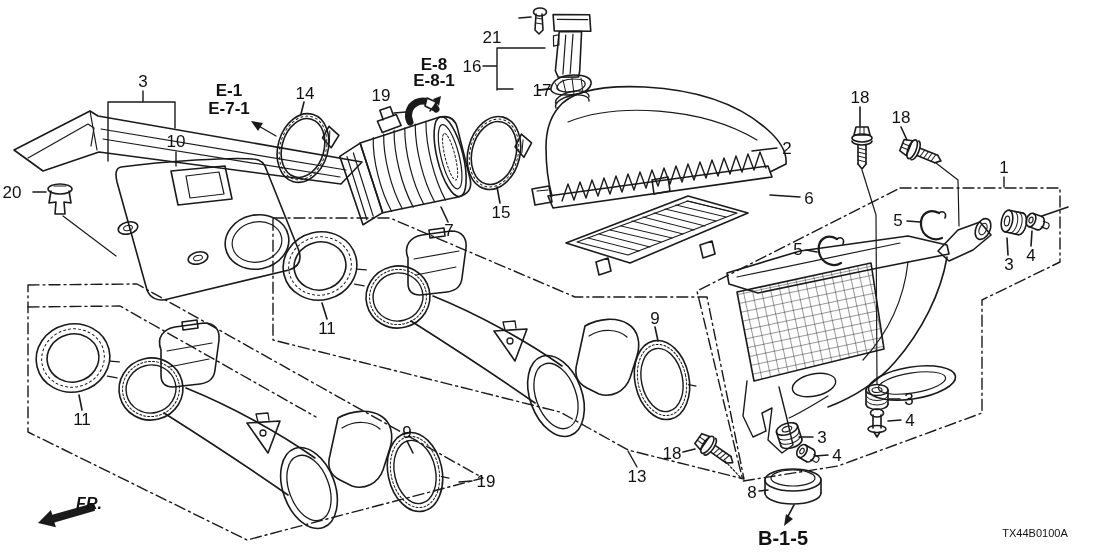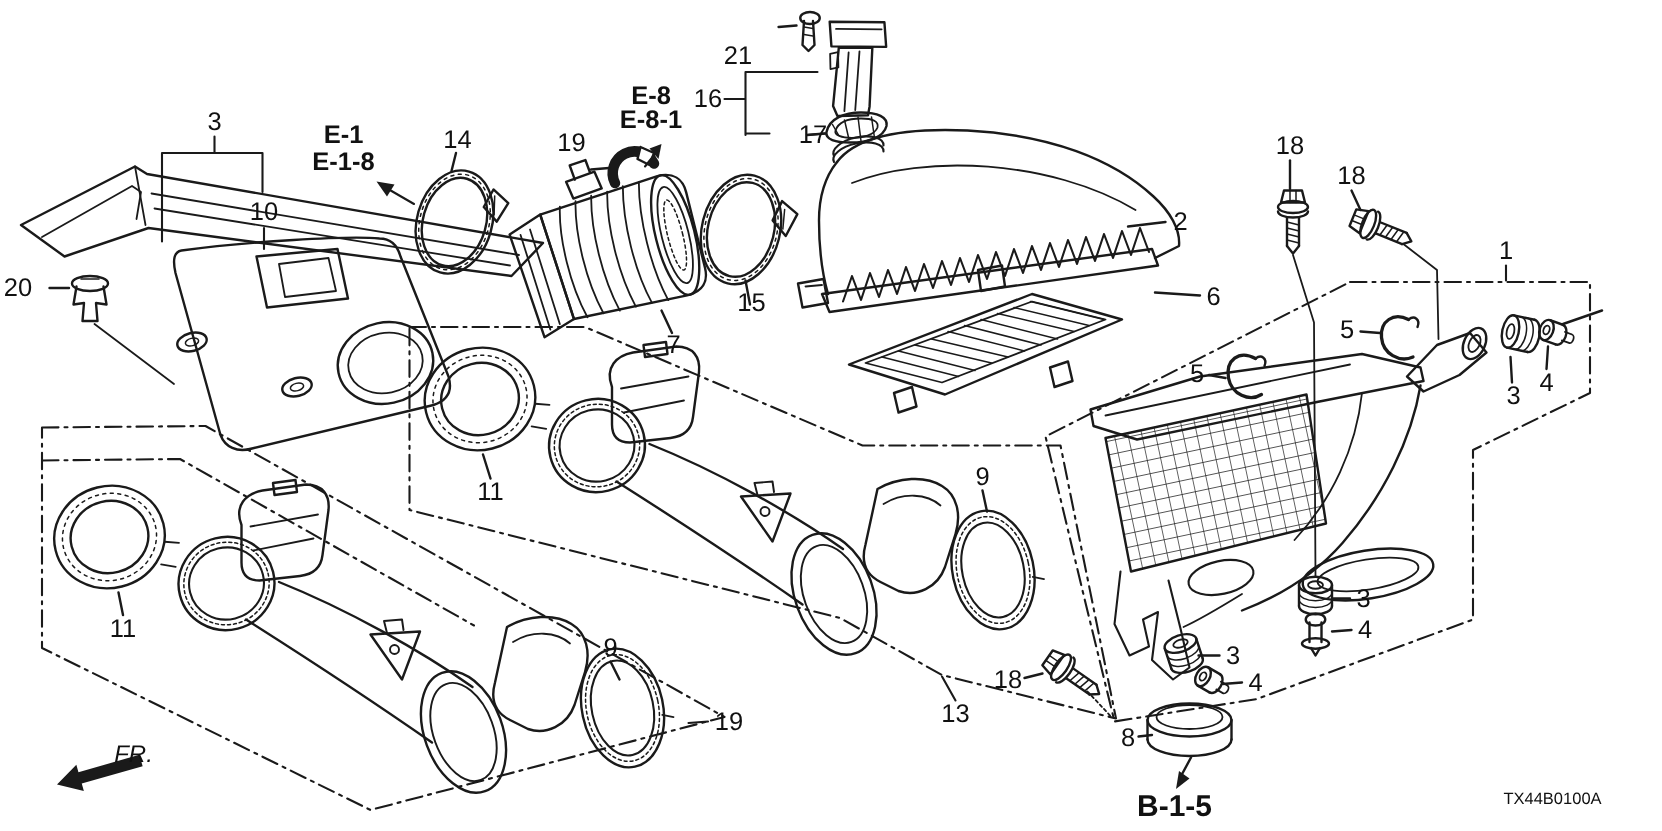--- a/index.html
+++ b/index.html
@@ -3,21 +3,21 @@
 <meta charset="utf-8">
 <style>
   html,body{margin:0;padding:0;background:#fff;}
   #stage{position:relative;width:1108px;height:554px;background:#ffffff;overflow:hidden;
          font-family:"Liberation Sans",sans-serif;}
   #art{position:absolute;left:0;top:0;width:1108px;height:554px;}
   .callout{position:absolute;transform:translate(-50%,-50%);font-size:17px;color:#111;
            line-height:1;white-space:nowrap;letter-spacing:0;}
   .callout.bold{font-weight:bold;}
   .callout.big{font-size:20px;font-weight:bold;}
-  #fr-label{position:absolute;transform:translate(-50%,-50%);font-size:16px;font-weight:normal;
+  #fr-label{position:absolute;transform:translate(-50%,-50%);font-size:16px;font-weight:bold;
             font-style:italic;color:#111;}
   #diagram-code{position:absolute;transform:translate(-50%,-50%);font-size:11px;color:#111;}
 </style>
 </head>
 <body>
 
 <div id="stage">
 
   <svg id="art" viewBox="0 0 1108 554">
     <defs>
@@ -333,32 +333,32 @@
       <div class="callout" style="left: 449px; top: 230px;">7</div>
       <div class="callout" style="left: 752px; top: 492px;">8</div>
       <div class="callout" style="left: 655px; top: 318px;">9</div>
       <div class="callout" style="left: 407px; top: 432px;">9</div>
       <div class="callout" style="left: 176px; top: 141px;">10</div>
       <div class="callout" style="left: 82px; top: 419px;">11</div>
       <div class="callout" style="left: 327px; top: 328px;">11</div>
       <div class="callout" style="left: 143px; top: 81px;">3</div>
       <div class="callout" style="left: 637px; top: 476px;">13</div>
       <div class="callout" style="left: 305px; top: 93px;">14</div>
-      <div class="callout" style="left: 501px; top: 202px; text-align: center;">15</div>
+      <div class="callout" style="left: 501px; top: 212px; text-align: center;">15</div>
       <div class="callout" style="left: 472px; top: 66px;">16</div>
       <div class="callout" style="left: 522px; top: 90px; margin-left: 20px;">17</div>
       <div class="callout" style="left: 860px; top: 97px;">18</div>
       <div class="callout" style="left: 901px; top: 117px;">18</div>
       <div class="callout" style="left: 672px; top: 453px;">18</div>
       <div class="callout" style="left: 381px; top: 95px;">19</div>
       <div class="callout" style="left: 12px; top: 192px;">20</div>
       <div class="callout" style="left: 492px; top: 19px; margin-top: 18px;">21</div>
       <div class="callout" style="left: 486px; top: 481px;">19</div>
       <div class="callout bold" style="left: 229px; top: 90px;">E-1</div>
-      <div class="callout bold" style="left: 229px; top: 108px;">E-1-8</div>
+      <div class="callout bold" style="left: 229px; top: 108px;">E-7-1</div>
       <div class="callout bold" style="left: 434px; top: 64px;">E-8</div>
       <div class="callout bold" style="left: 434px; top: 80px;">E-8-1</div>
       <div class="callout big" style="left: 783px; top: 538px; text-align: center;">B-1-5</div>
     </div>
 
   <div id="fr-label" style="left: 89px; top: 504px;">FR.</div>
   <div id="diagram-code" style="left: 1035px; top: 533px;">TX44B0100A</div>
 </div>
 
 </body></html>

